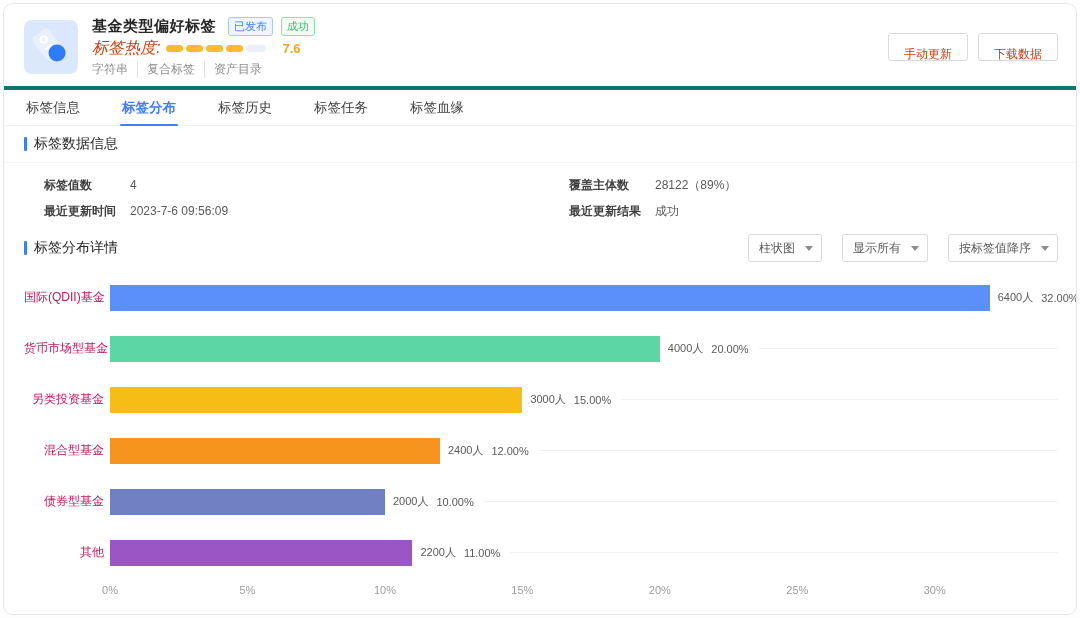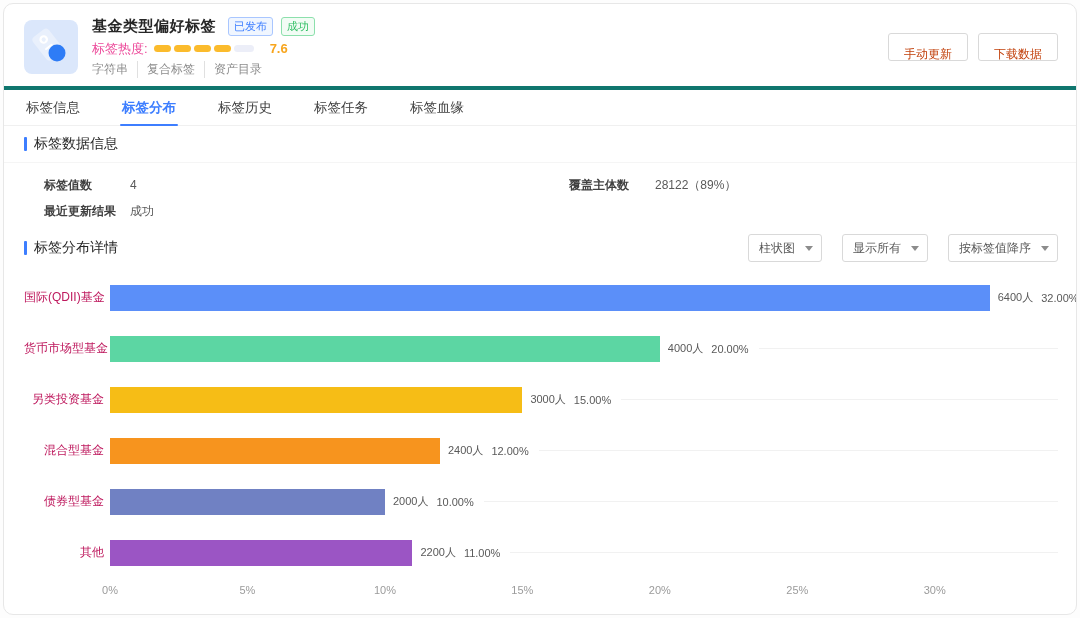--- a/index.html
+++ b/index.html
@@ -10,21 +10,21 @@
   
   .header { display:flex; align-items:center; padding:12px 18px 8px 20px; border-bottom:4px solid #0f766e; }
   .icon-box { width:54px; height:54px; border-radius:8px; background:#dbe7fb; flex:none; }
   .head-main { margin-left:14px; flex:1; }
   .title-row { display:flex; align-items:center; height:21px; }
   .title { font-size:15px; font-weight:bold; color:#262626; letter-spacing:.5px; }
   .badge { font-size:11px; line-height:17px; padding:0 5px; border-radius:3px; white-space:nowrap; }
   .badge-blue { margin-left:12px; color:#3d7eff; border:1px solid #a9c6ff; background:#f0f6ff; }
   .badge-green { margin-left:8px; color:#2fbe63; border:1px solid #8ce0ac; background:#f2fcf5; }
   .heat-row { display:flex; align-items:center; margin-top:3px; height:17px; }
-  .heat-label { font-size:13px; color:#ec4899; }
+  .heat-label { font-size:16px; color:#c2410c;font-style:italic; }
   .heat-meter { display:flex; align-items:center; margin-left:6px; }
   .seg { width:17px; height:7px; border-radius:3.5px; background:#fbbb2c; margin-right:3px; }
   .seg.rest { background:#eceef8; margin-right:0; width:20px; }
   .heat-value { margin-left:16px; font-size:13px; font-weight:bold; color:#f7a51d; }
   .meta-row { margin-top:4px; height:17px; font-size:12px; color:#8c8c8c; display:flex; align-items:center; }
   .meta-item + .meta-item { border-left:1px solid #e0e0e0; padding-left:9px; margin-left:9px; }
   .head-actions { display:flex; gap:10px; align-self:center; }
   .btn { height:28px; padding:12px 15px; background:#fff; border:1px solid #d9d9d9; border-radius:3px;
          font-size:12px; color:#c2410c; cursor:pointer; font-family:inherit; white-space:nowrap; }
 
@@ -133,20 +133,24 @@
         <div class="field col-left">
           <span class="flabel">标签值数</span>
           <span class="fvalue">4</span>
         </div>
         <div class="field">
           <span class="flabel">覆盖主体数</span>
           <span class="fvalue">28122（89%）</span>
         </div>
       </div>
       <div class="field-row">
+        <div class="field col-left">
+          <span class="flabel">最近更新时间</span>
+          <span class="fvalue">2023-7-6 09:56:09</span>
+        </div>
         <div class="field">
           <span class="flabel">最近更新结果</span>
           <span class="fvalue">成功</span>
         </div>
       </div>
     </div>
   </div>
 
   <div class="sec2-head">
     <div class="section-title">

